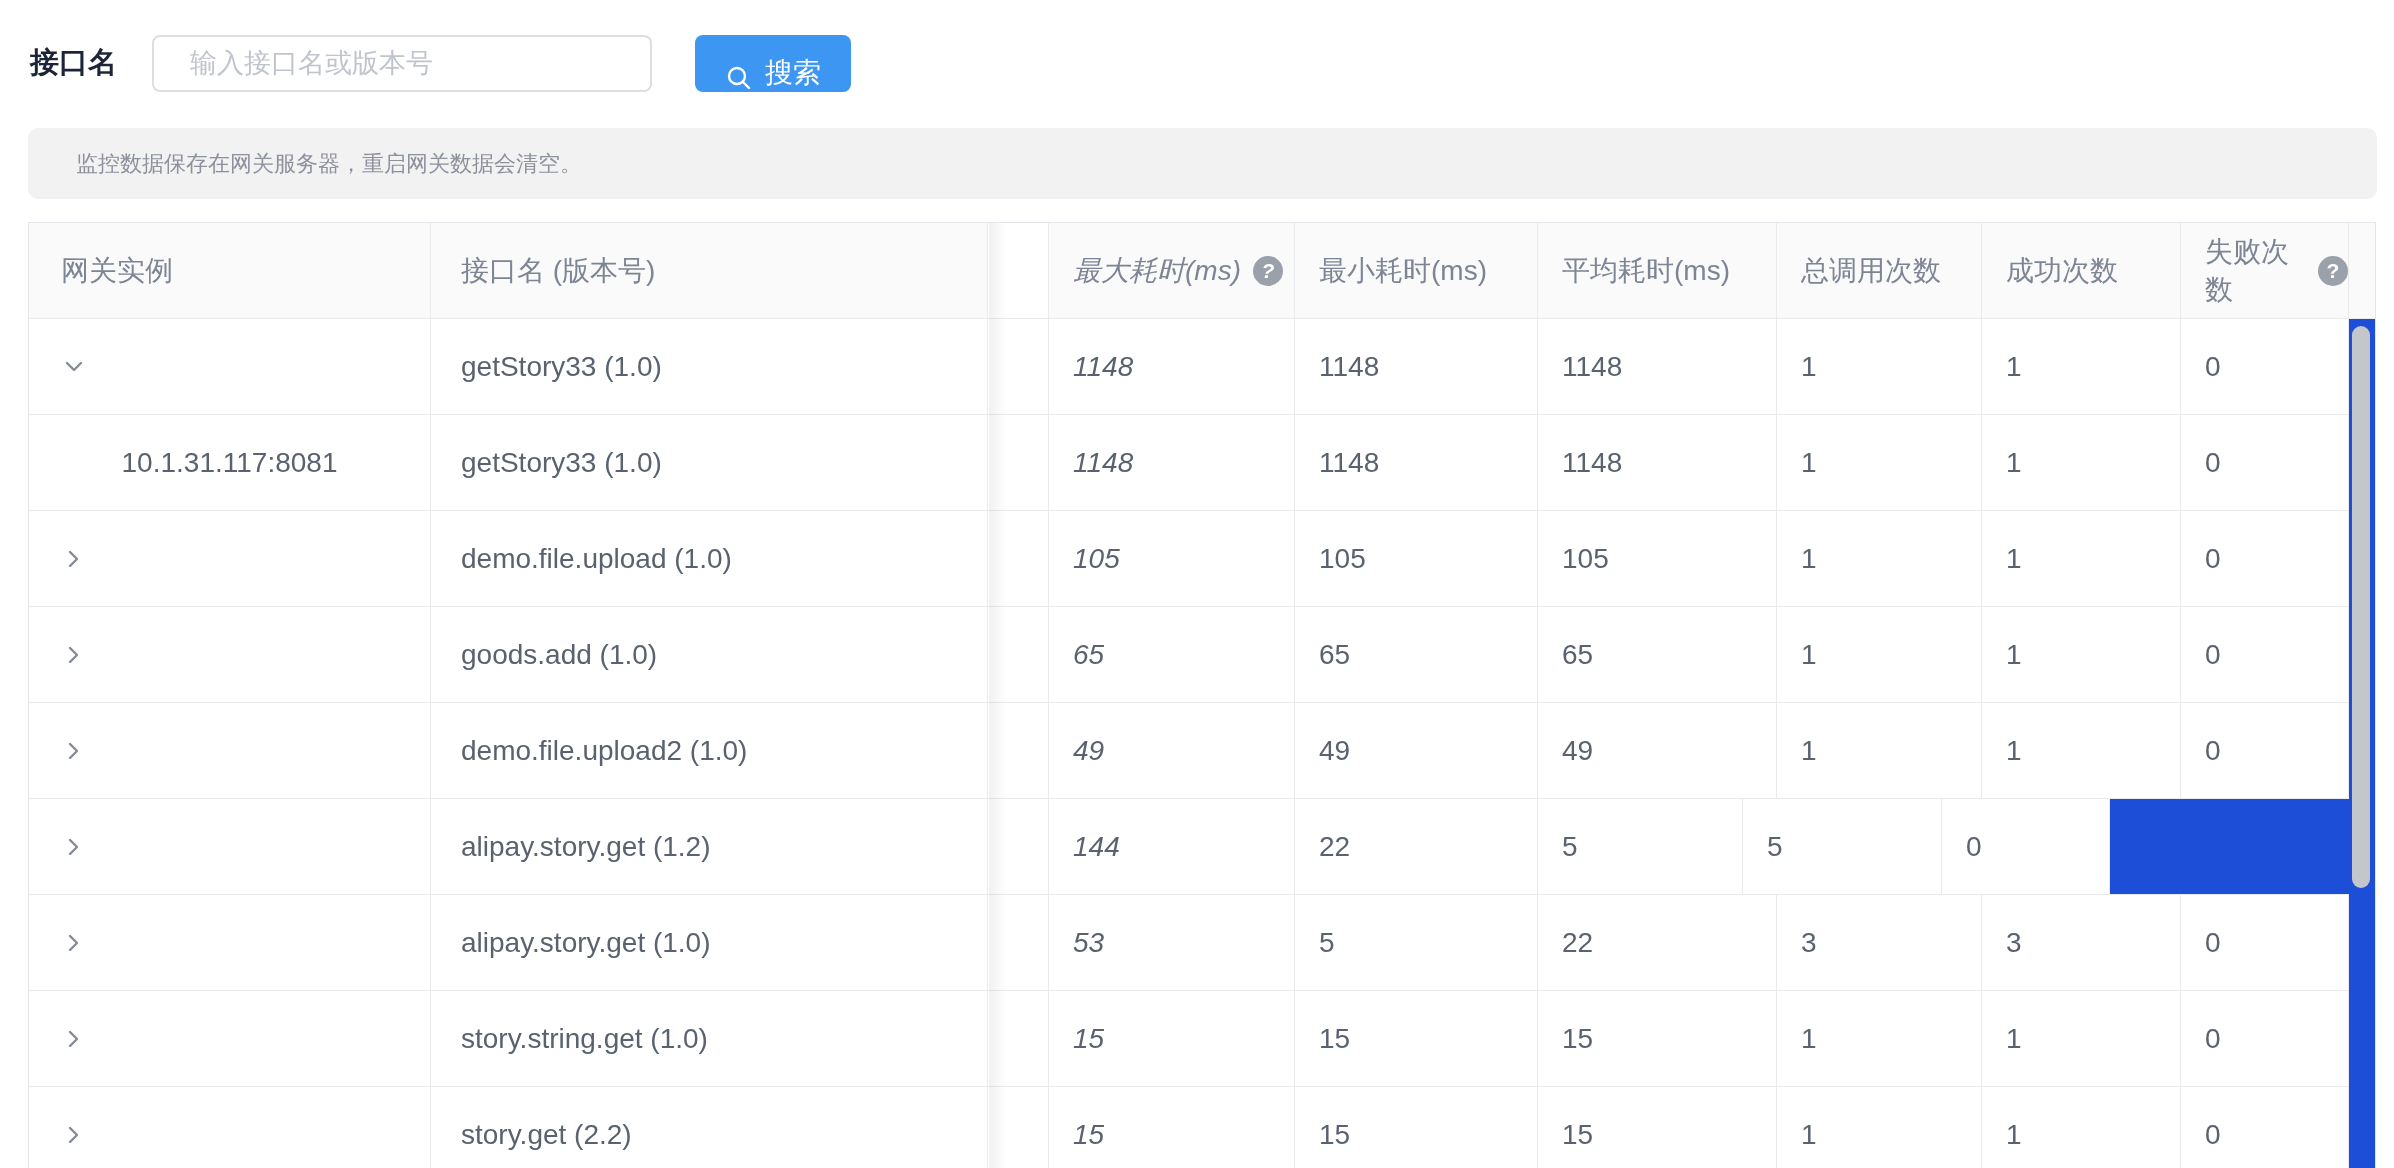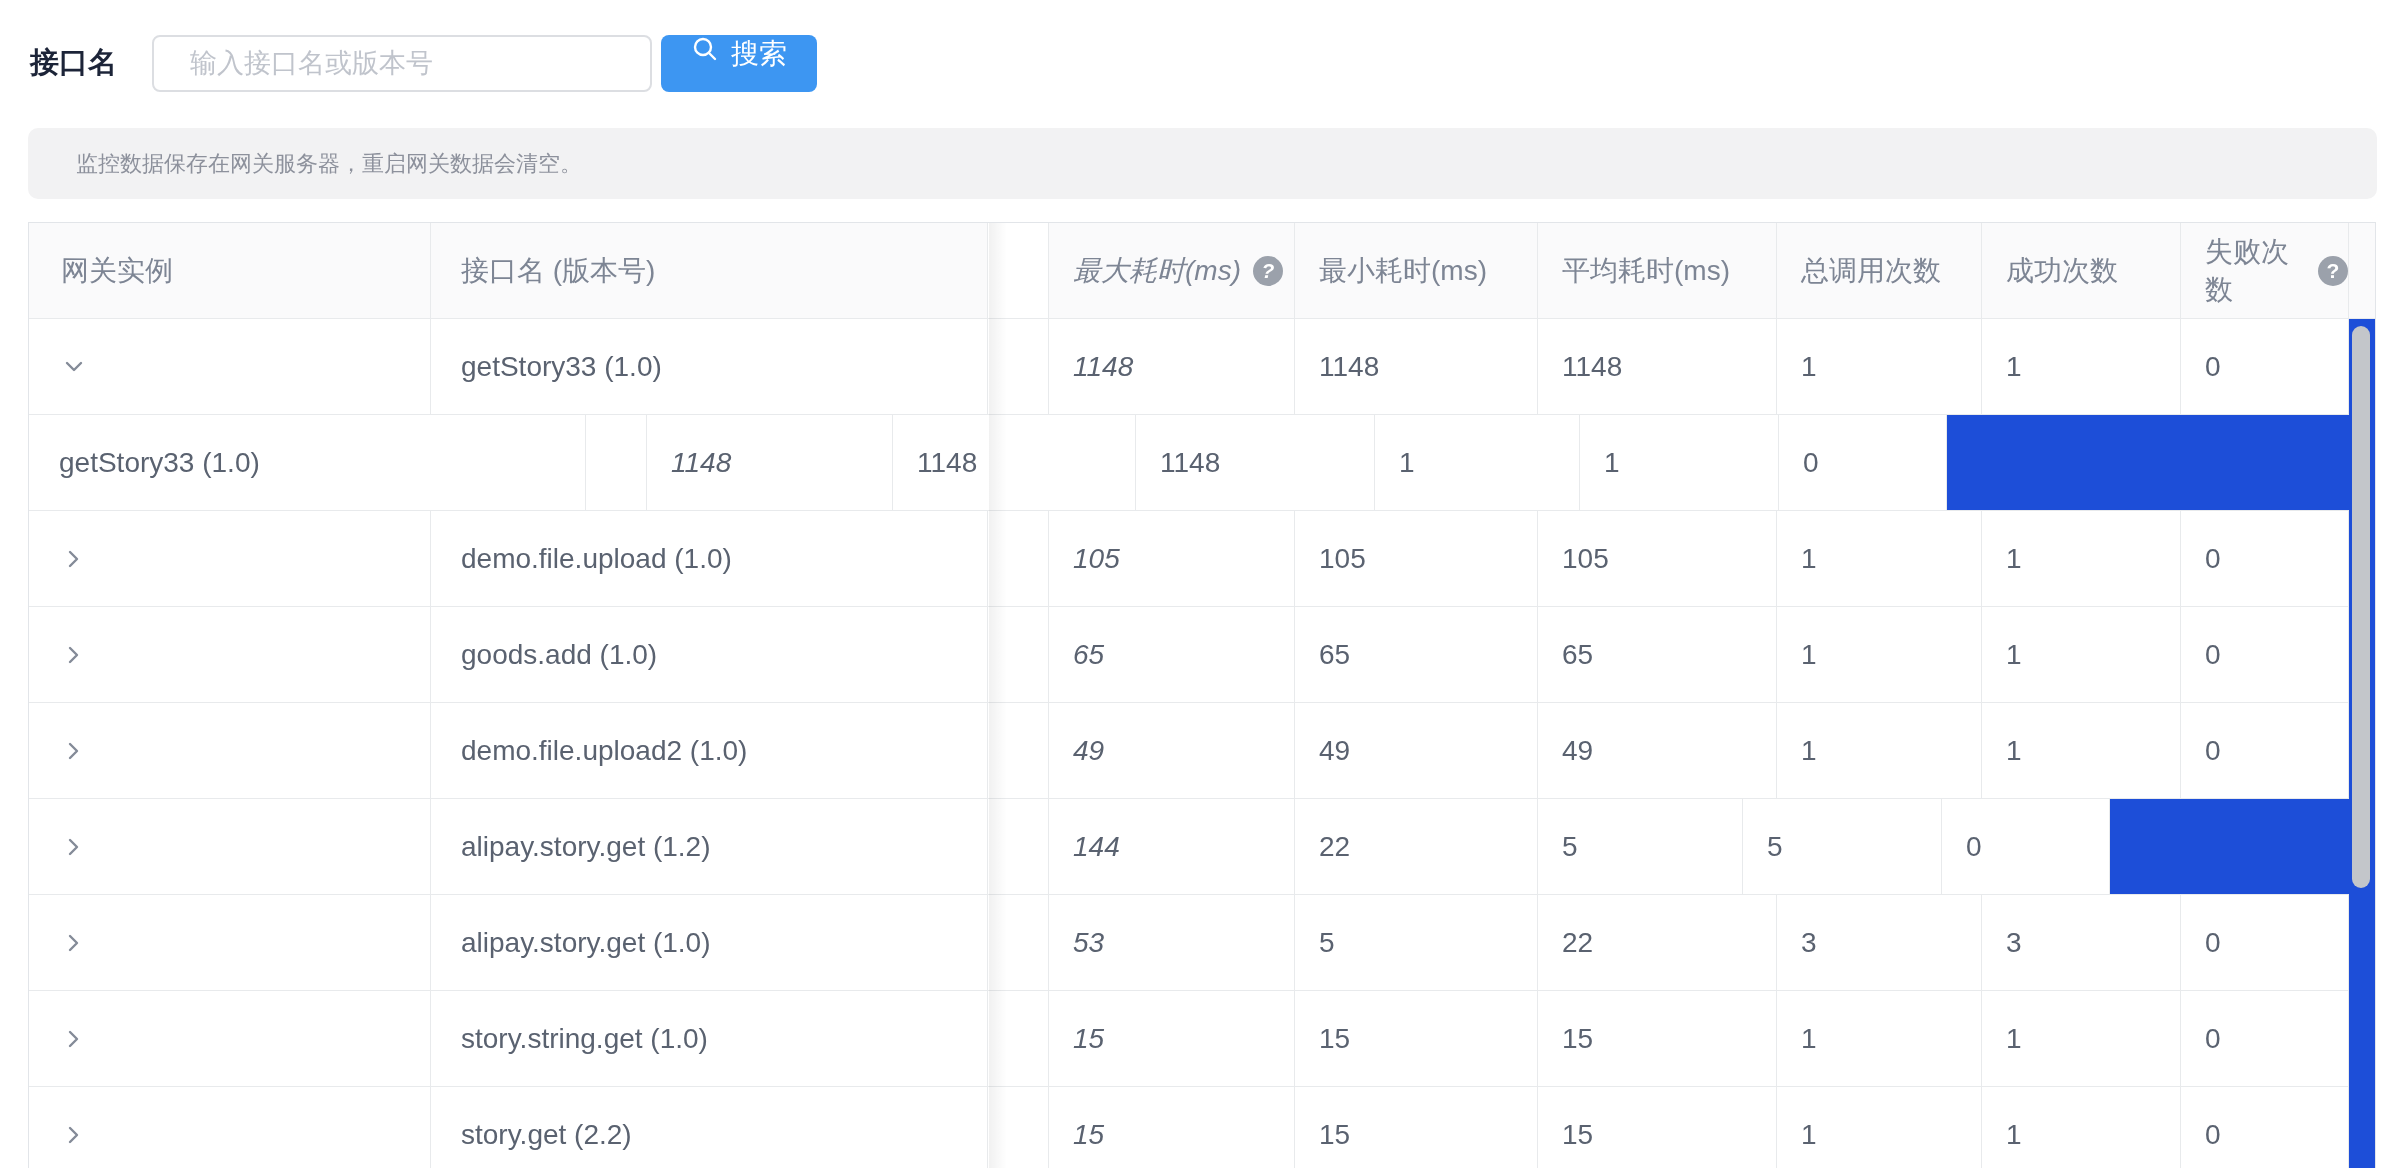--- a/index.html
+++ b/index.html
@@ -7,22 +7,22 @@
     font-family: "Liberation Sans", "DejaVu Sans", sans-serif; overflow: hidden; }
   .stage { position: relative; width: 2394px; height: 1168px; }
 
   
   .toolbar { position: absolute; left: 30px; top: 34px; height: 58px; display: flex; align-items: center; }
   .field-label { font-size: 29px; font-weight: 700; color: #1c2438; margin-right: 35px; }
   .search-input { width: 500px; height: 57px; border: 2px solid #dcdee2; border-radius: 8px;
     padding: 0 36px; font-size: 27px; color: #515a6e; outline: none;
     font-family: "Liberation Sans", "DejaVu Sans", sans-serif; }
   .search-input::placeholder { color: #c0c4cc; }
-  .search-btn { margin-left: 9px; height: 57px; padding: 0 30px; background: #3d96f2; border: none;
-    border-radius: 8px; color: #ffffff; font-size: 28px; display: flex; align-items: flex-start; gap: 12px;
+  .search-btn { margin-left: 43px; height: 57px; padding: 0 30px; background: #3d96f2; border: none;
+    border-radius: 8px; color: #ffffff; font-size: 28px; display: flex; align-items: flex-end; gap: 12px;
     cursor: pointer; font-family: "Liberation Sans", "DejaVu Sans", sans-serif; }
   .search-btn svg { display: block; }
 
   
   .alert { position: absolute; left: 28px; top: 128px; width: 2349px; height: 71px;
     background: #f2f2f3; border-radius: 10px; display: flex; align-items: center;
     padding-left: 48px; font-size: 22px; color: #8d919c; }
 
   
   .tbl { position: absolute; left: 28px; top: 222px; width: 2348px; height: 946px;
@@ -123,20 +123,21 @@
       <div class="td c-gap"></div>
       <div class="td c-max">1148</div>
       <div class="td c-min">1148</div>
       <div class="td c-avg">1148</div>
       <div class="td c-total">1</div>
       <div class="td c-succ">1</div>
       <div class="td c-fail">0</div>
     </div>
 
     <div class="row">
+      <div class="td c-inst centered">10.1.31.117:8081</div>
       <div class="td c-api">getStory33 (1.0)</div>
       <div class="td c-gap"></div>
       <div class="td c-max">1148</div>
       <div class="td c-min">1148</div>
       <div class="td c-avg">1148</div>
       <div class="td c-total">1</div>
       <div class="td c-succ">1</div>
       <div class="td c-fail">0</div>
     </div>
 

